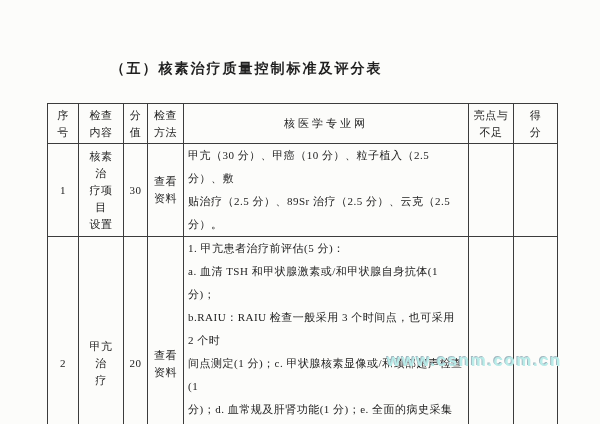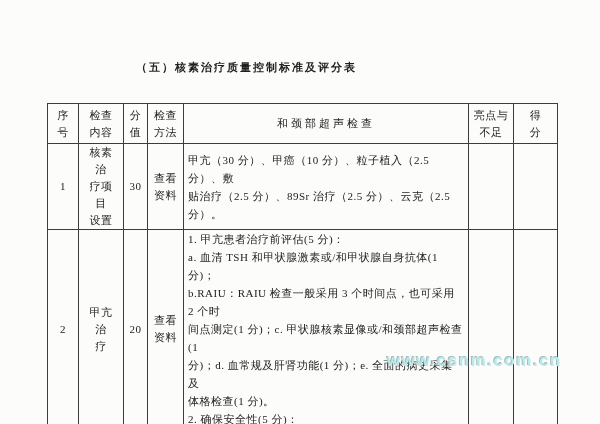--- a/index.html
+++ b/index.html
@@ -12,21 +12,21 @@
     position: relative;
     width: 600px; height: 424px;
     background: #fcfcfa;
     overflow: hidden;
     color: #1f1f1f;
   }
   .doc-title {
     position: absolute;
     left: 0; top: 60px; width: 493px;
     text-align: center;
-    font-size: 11px;
+    font-size: 14px;
     font-weight: bold;
     letter-spacing: 2px;
     white-space: pre-line;
   }
   table.score-table {
     position: absolute;
     left: 47px; top: 103px;
     width: 510px;
     border-collapse: collapse;
     table-layout: fixed;
@@ -43,21 +43,21 @@
     letter-spacing: 0.5px;
     overflow: hidden;
   }
   .score-table .center { text-align: center; }
   .score-table th { text-align: center; }
   .score-table th.criteria-head { letter-spacing: 3px; }
   .score-table td.left-cell { text-align: center; padding: 0 5px; }
   .score-table td.criteria-cell {
     text-align: left;
     padding: 0 4px;
-    line-height: 18px;
+    line-height: 23px;
   }
   tr.header-row { height: 40px; }
   tr.row-1 { height: 63px; }
   tr.row-2 { height: 147px; }
   .watermark {
     position: absolute;
     right: 38px; top: 348px;
     text-align: center;
     font-family: "Liberation Sans", "DejaVu Sans", sans-serif;
     font-weight: bold;
@@ -97,21 +97,21 @@
     <tbody>
       <tr class="header-row">
         <th>序
 号</th>
         <th>检查
 内容</th>
         <th>分
 值</th>
         <th>检查
 方法</th>
-        <th class="criteria-head">和颈部超声检查</th>
+        <th class="criteria-head">核医学专业网</th>
         <th>亮点与
 不足</th>
         <th>得
 分</th>
       </tr>
 
       <tr class="row-1">
         <td class="center">1</td>
         <td class="left-cell">核素治
 疗项目

